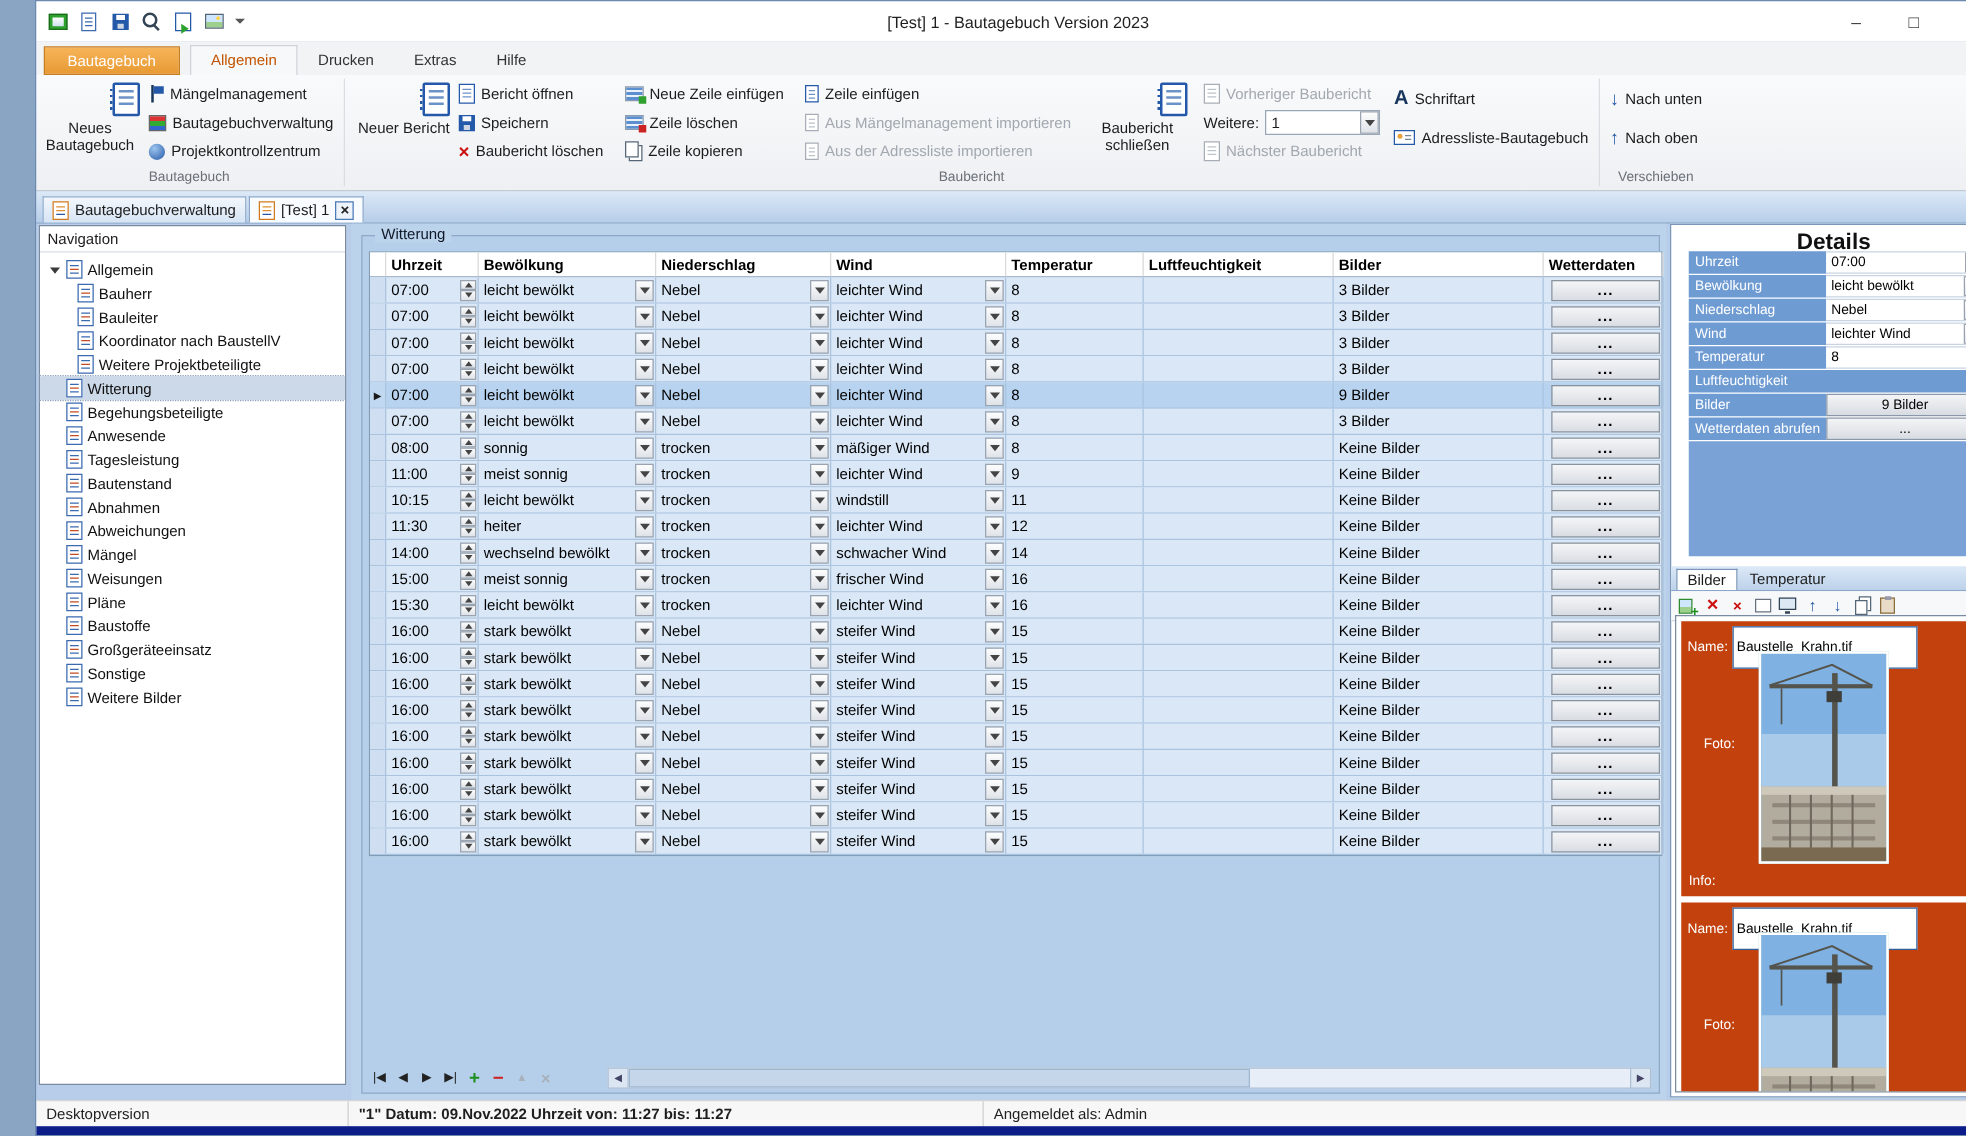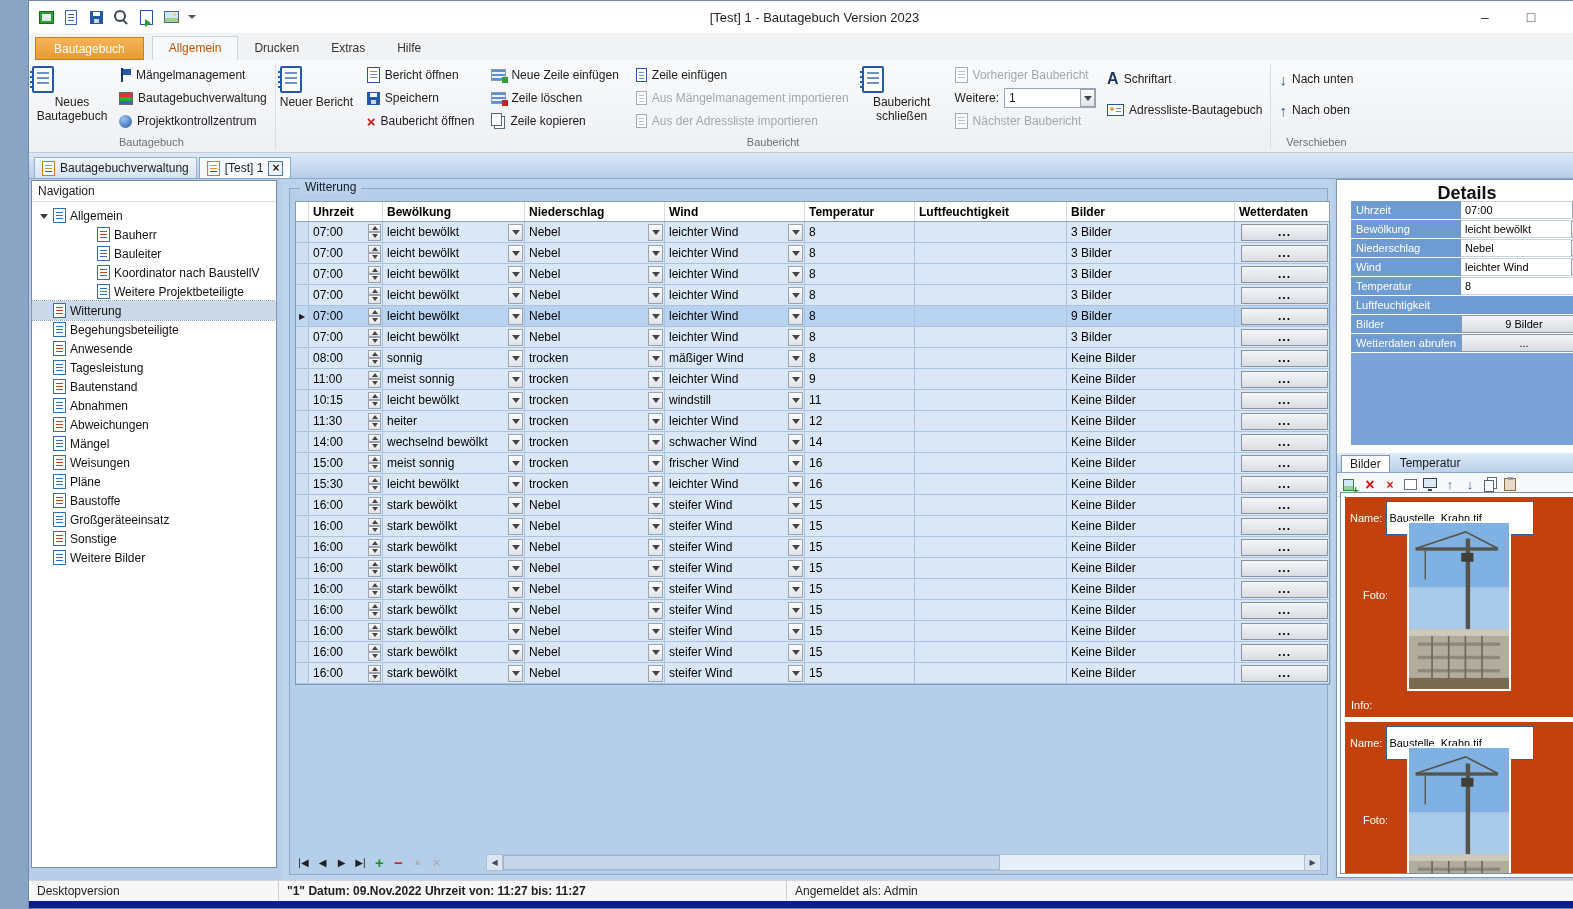--- a/index.html
+++ b/index.html
@@ -37,21 +37,21 @@
   .rtab{padding:4px 16px 5px 16px;font-size:12px;color:#333}
   .rtab.active{background:#f7f8fa;border:1px solid #d0d4da;border-bottom:none;color:#c25400}
 
   
   .ribbon{position:absolute;top:59px;left:0;right:0;height:93px;background:linear-gradient(#f9fafb,#eef0f3);border-bottom:1px solid #c5cad1;display:flex}
   .rgroup{display:flex;flex-direction:column}
   .rgroup-content{flex:1;display:flex;align-items:flex-start;padding:2px 3px;gap:3px}
   .rgroup-label{height:16px;text-align:center;font-size:11px;color:#6b7078;padding-bottom:2px}
   .vsep{width:1px;background:#dadde2;margin:3px 1px}
   .vsep.light{background:#e6e9ed}
-  .bigbtn{width:80px;display:flex;flex-direction:column;align-items:flex-start;text-align:center;font-size:12px;gap:3px;padding-top:4px;color:#1c1c1c;line-height:1.15}
+  .bigbtn{width:80px;display:flex;flex-direction:column;align-items:flex-end;text-align:center;font-size:12px;gap:3px;padding-top:4px;color:#1c1c1c;line-height:1.15}
   .smallcol{display:flex;flex-direction:column;gap:3px;padding-top:3px}
   .smallcol.spread{gap:11px;padding-top:7px}
   .smallbtn{height:20px;display:flex;align-items:center;gap:5px;font-size:12px;padding:0 4px;color:#1c1c1c;white-space:nowrap}
   .smallbtn.disabled{color:#a2a8b0}
   .i{display:inline-flex;align-items:center;justify-content:center;flex:none}
   .bk24{width:22px;height:27px;background:#fff;border:2px solid #2458a8;border-radius:2px;position:relative}
   .bk24::before{content:"";position:absolute;left:3px;right:3px;top:4px;height:2px;background:#6b93c8;box-shadow:0 5px 0 #6b93c8,0 10px 0 #6b93c8}
   .bk24::after{content:"";position:absolute;left:-4px;top:3px;bottom:3px;width:2px;background:repeating-linear-gradient(180deg,#2458a8 0 2px,transparent 2px 5px)}
   .bk16{width:13px;height:16px;background:#fff;border:1px solid #2458a8;position:relative}
   .bk16::before{content:"";position:absolute;left:2px;right:2px;top:3px;height:1px;background:#6b93c8;box-shadow:0 3px 0 #6b93c8,0 6px 0 #6b93c8}
@@ -94,21 +94,21 @@
   .dtab.closable .tab-close{display:flex}
 
   
   .workspace{position:absolute;top:178px;left:0;right:0;bottom:28px;background:#b7cde9}
 
   
   .navpanel{position:absolute;left:2px;top:1px;bottom:12px;width:246px;background:#fff;border:1px solid #7a8aa0}
   .nav-header{height:21px;padding:3px 6px;font-size:12px;color:#1c1c1c;border-bottom:1px solid #d9dde3}
   .navtree{padding-top:4px}
   .nitem{display:flex;align-items:center;height:19px;padding-left:6px;gap:4px;font-size:12px;color:#111;white-space:nowrap}
-  .nitem.lvl1{padding-left:50px}
+  .nitem.lvl1{padding-left:15px}
   .caret{width:11px;display:flex;justify-content:center;flex:none}
   .nitem.expanded .caret::before{content:"";border:4px solid transparent;border-top:5px solid #3a3a3a;margin-top:5px}
   .doc-ic{width:13px;height:15px;background:#fff;border:1px solid #3a6ab0;position:relative;flex:none}
   .doc-ic::before{content:"";position:absolute;left:2px;right:2px;top:3px;height:1px;background:#3a6ab0;box-shadow:0 3px 0 #c44a20,0 6px 0 #3a6ab0}
   .nitem.selected{background:#ccd9e8;outline:1px dotted #8aa0bc}
 
   
   .centerpanel{position:absolute;left:252px;top:0;bottom:0;width:1052px;background:#bcd3ec}
   .groupbox{position:absolute;left:8px;top:9px;right:5px;bottom:5px;border:1px solid #8fa8c8;background:#b5cfea}
   .grouplabel{position:absolute;top:-9px;left:10px;background:#bcd3ec;padding:0 5px;font-size:12px;color:#101828}
@@ -283,21 +283,21 @@
           <div class="smallbtn">
             <span class="i bk16"></span>
             <span>Bericht öffnen</span>
           </div>
           <div class="smallbtn">
             <span class="i i-floppy"></span>
             <span>Speichern</span>
           </div>
           <div class="smallbtn">
             <span class="i i-x"></span>
-            <span>Baubericht öffnen</span>
+            <span>Baubericht löschen</span>
           </div>
         </div>
         <div class="vsep light"></div>
         <div class="smallcol">
           <div class="smallbtn">
             <span class="i i-rows add"></span>
             <span>Neue Zeile einfügen</span>
           </div>
           <div class="smallbtn">
             <span class="i i-rows del"></span>

